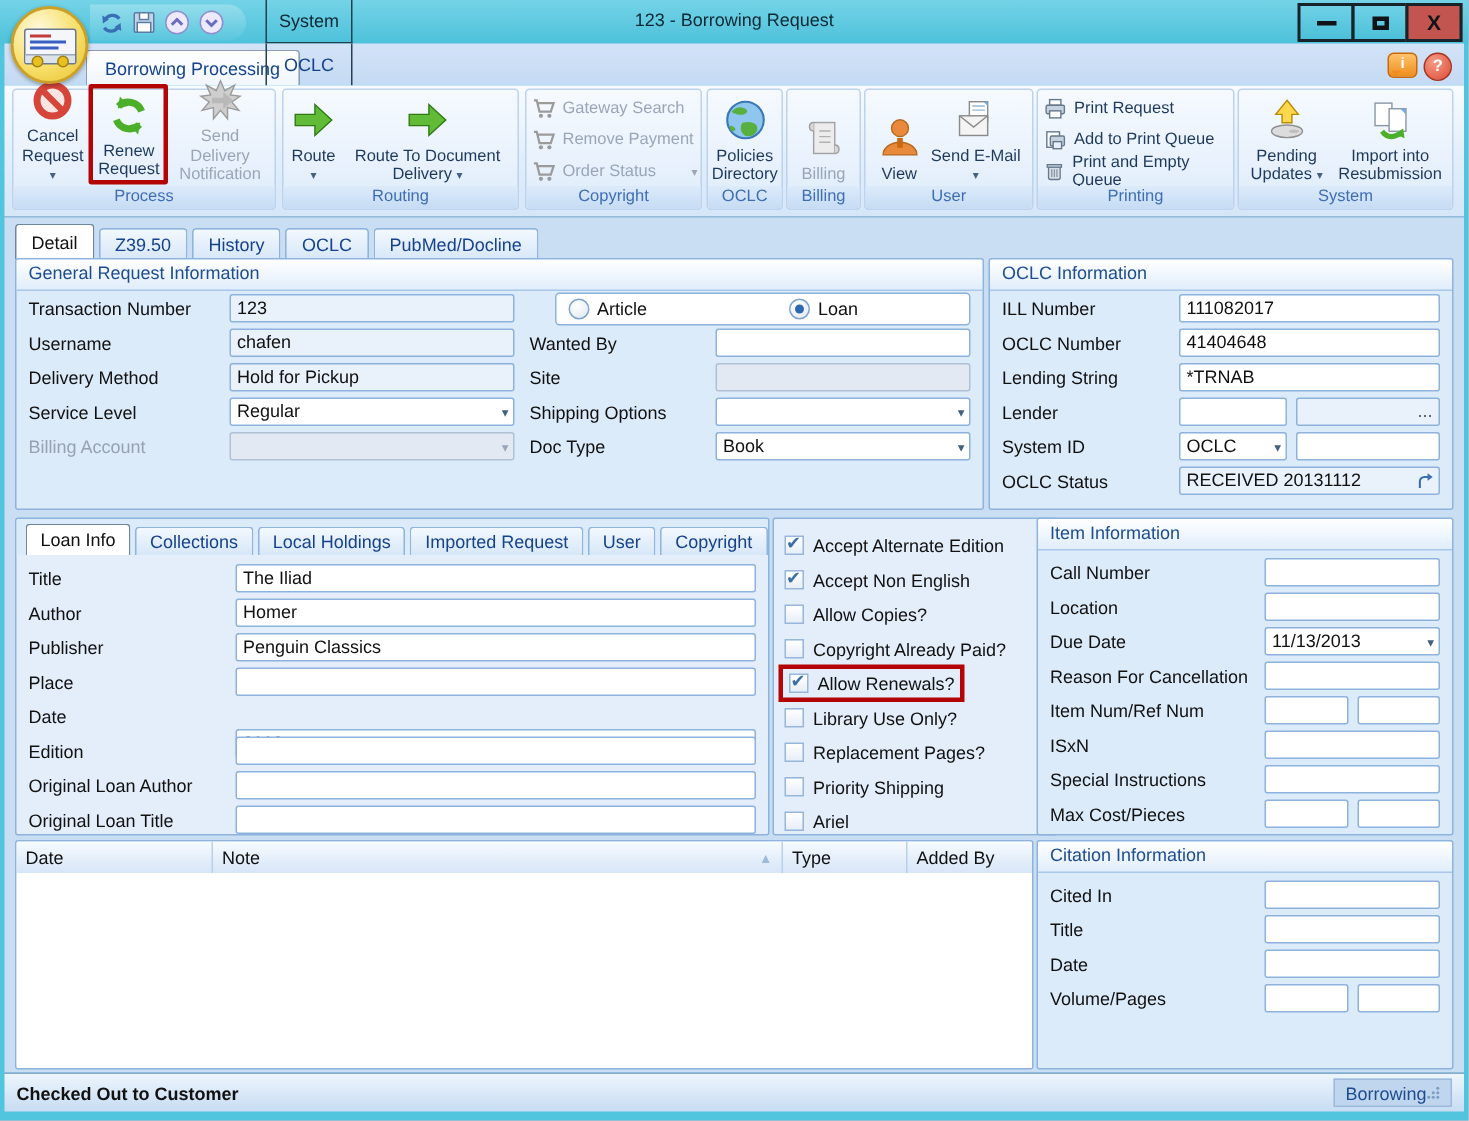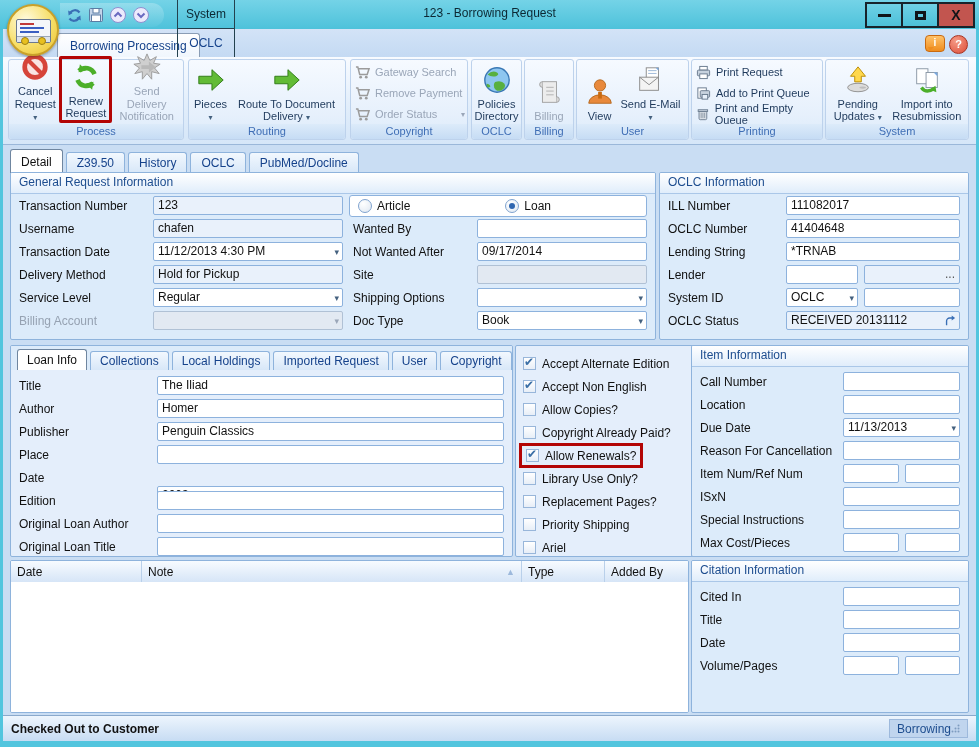--- a/index.html
+++ b/index.html
@@ -185,21 +185,21 @@
       </div>
       <div class="rgroup-label">Process</div>
     </div>
 
     <div class="rgroup" style="left:185px;width:158px;">
       <div class="bigbtns">
         <div class="bigbtn">
           <svg class="ico" width="30" height="30" viewBox="0 0 32 32">
               <polygon points="3,12 17,12 17,5 29,16 17,27 17,20 3,20" fill="#62bb36" stroke="#2e7a14"></polygon>
             </svg>
-          <span class="cap"><span>Pieces</span>
+          <span class="cap"><span>Route</span>
 <span class="dd">▾</span></span>
         </div>
         <div class="bigbtn">
           <svg class="ico" width="30" height="30" viewBox="0 0 32 32">
               <polygon points="3,12 17,12 17,5 29,16 17,27 17,20 3,20" fill="#62bb36" stroke="#2e7a14"></polygon>
             </svg>
           <span class="cap"><span>Route To Document Delivery</span> <span class="dd">▾</span></span>
         </div>
       </div>
       <div class="rgroup-label">Routing</div>
@@ -359,42 +359,36 @@
       <div class="dtab">History</div>
       <div class="dtab">OCLC</div>
       <div class="dtab">PubMed/Docline</div>
     </div>
 
     <div class="panel" style="left:7px;top:27px;width:646px;height:168px;">
       <div class="phead">General Request Information</div>
       <div class="frow">
         <span class="flabel g-llabel">Transaction Number</span>
         <span class="fld ro g-lfield">123</span>
-        <div class="radiobox" style="margin-left:6px;">
+        <div class="radiobox" style="margin-left:27px;">
           <span class="radio" style="margin-left:8px;">
             <span class="radiodot" data-checked="false"></span>
             <span>Article</span>
           </span>
           <span class="radio" style="margin-left:95px;">
             <span class="radiodot" data-checked="true"></span>
             <span>Loan</span>
           </span>
         </div>
       </div>
       <div class="frow">
         <span class="flabel g-llabel">Username</span>
         <span class="fld ro g-lfield">chafen</span>
         <span class="flabel g-rlabel">Wanted By</span>
         <span class="fld g-rfield"></span>
-      </div>
-      <div class="frow">
-        <span class="flabel g-llabel">Transaction Date</span>
-        <span class="fld combo g-lfield">11/12/2013 4:30 PM</span>
-        <span class="flabel g-rlabel">Not Wanted After</span>
-        <span class="fld g-rfield">09/17/2014</span>
       </div>
       <div class="frow">
         <span class="flabel g-llabel">Delivery Method</span>
         <span class="fld ro g-lfield">Hold for Pickup</span>
         <span class="flabel g-rlabel">Site</span>
         <span class="fld dis g-rfield"></span>
       </div>
       <div class="frow">
         <span class="flabel g-llabel">Service Level</span>
         <span class="fld combo g-lfield">Regular</span>

